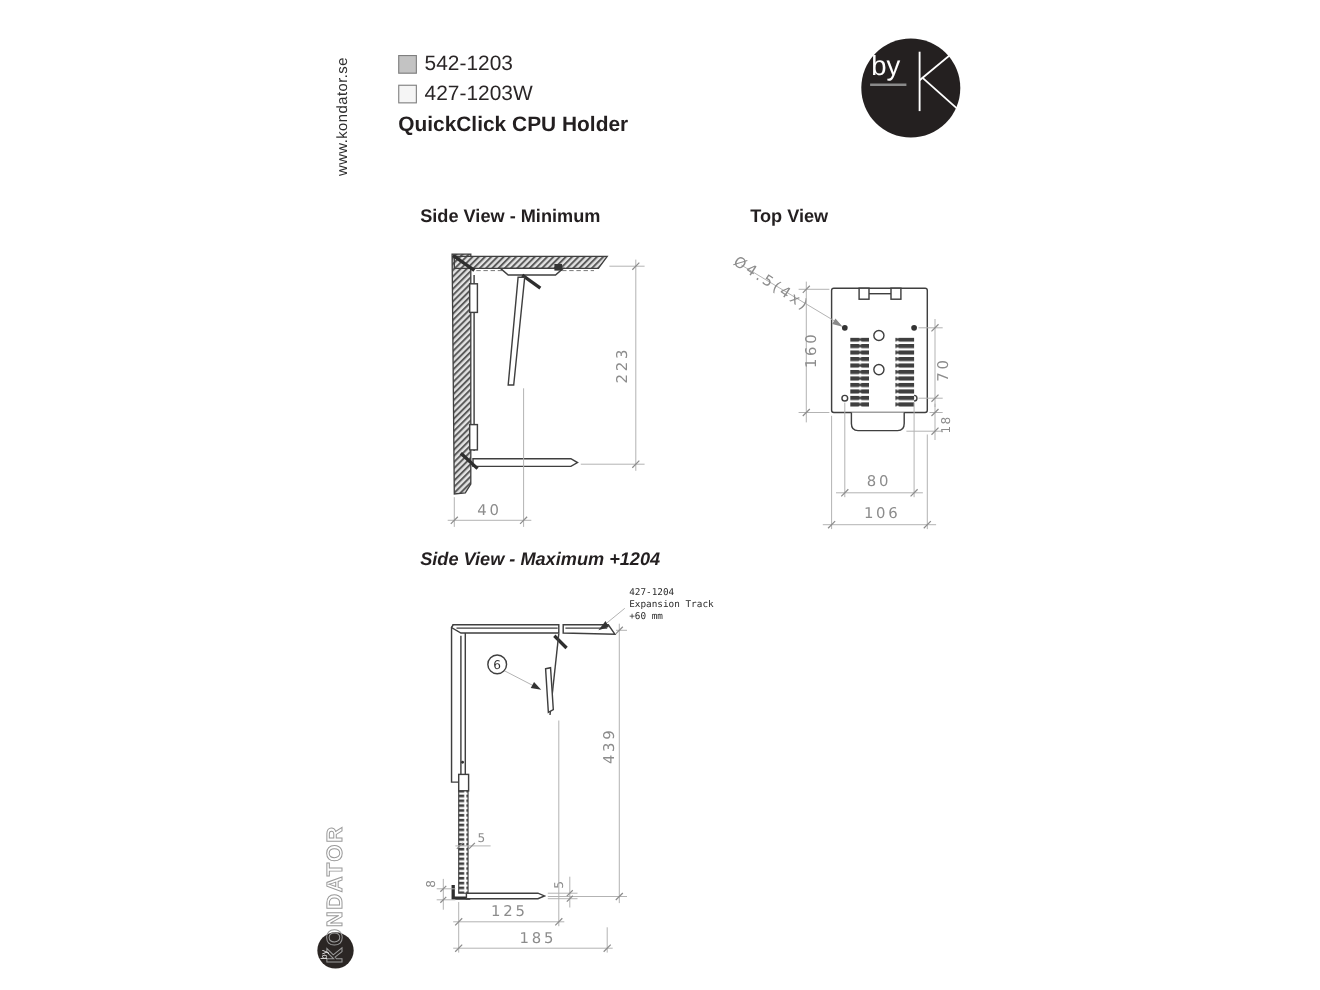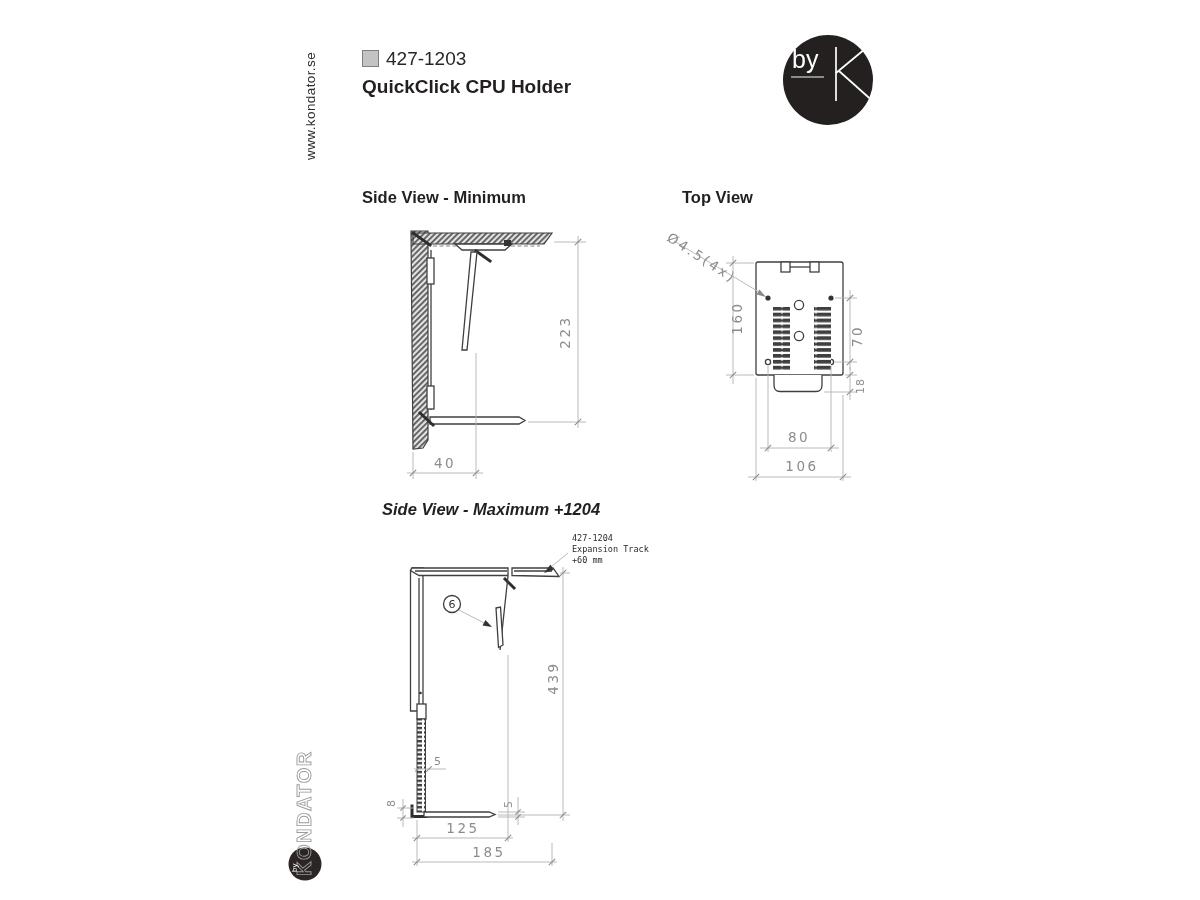--- a/index.html
+++ b/index.html
@@ -31,26 +31,30 @@
 </head>
 <body>
 
 <div class="canvas">
 
   <div class="abs vertical-url">www.kondator.se</div>
 
   <div class="abs legend">
     <div class="legend-row">
       <span class="swatch" style="background: rgb(195, 195, 195);"></span>
-      <span class="legend-label">427-1203</span>
+      <span class="legend-label">542-1203</span>
+    </div>
+    <div class="legend-row">
+      <span class="swatch" style="background: rgb(245, 245, 245);"></span>
+      <span class="legend-label">427-1203W</span>
     </div>
     <div class="legend-title">QuickClick CPU Holder</div>
   </div>
 
-  <div class="abs view-title" style="left:362px;top:188px;">Side View - Minimum</div>
+  <div class="abs view-title" style="left:382px;top:188px;">Side View - Minimum</div>
   <div class="abs view-title" style="left:662px;top:188px;margin-left:20px;">Top View</div>
   <div class="abs view-title" style="left:382px;top:500px;font-style:italic;">Side View - Maximum +1204</div>
 
   <svg class="abs" style="left:0;top:0;" width="1200" height="900" viewBox="0 0 1200 900">
     <defs>
       <pattern id="hatch" width="4" height="4" patternUnits="userSpaceOnUse" patternTransform="rotate(45)">
         <rect width="4" height="4" fill="#e3e3e3"></rect>
         <rect width="1.8" height="4" fill="#5a5a5a"></rect>
       </pattern>
       <pattern id="vents" width="17" height="5.9" patternUnits="userSpaceOnUse">

